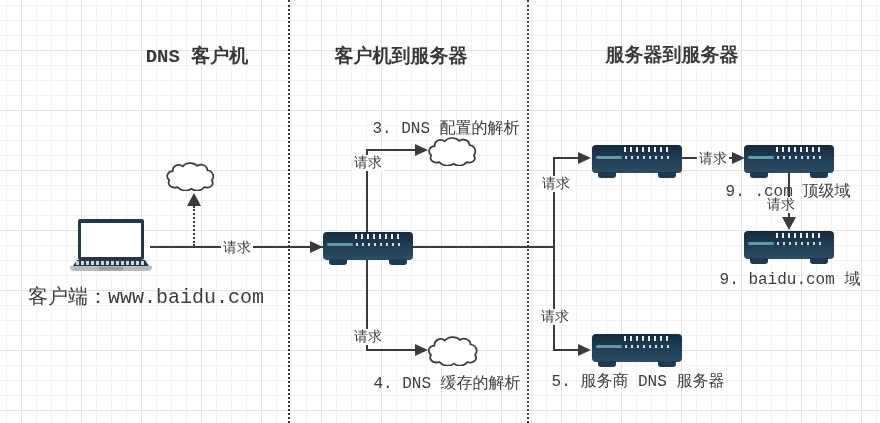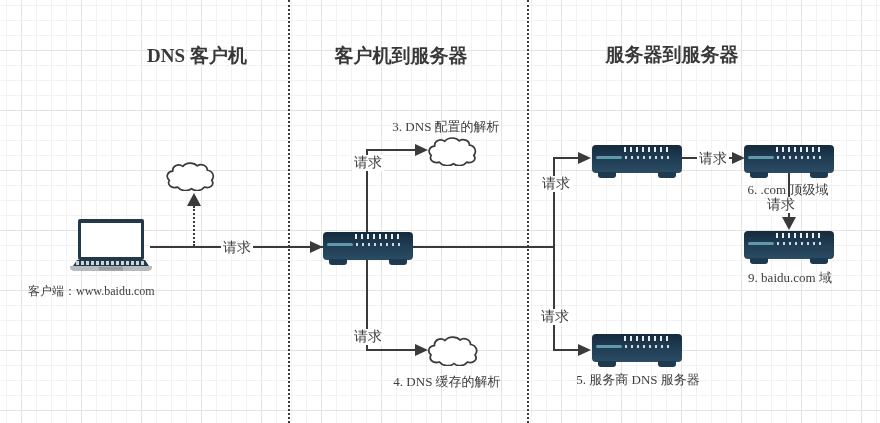--- a/index.html
+++ b/index.html
@@ -1,38 +1,38 @@
 <!DOCTYPE html>
 <html><head>
 <meta charset="utf-8">
 <style>
   html,body{margin:0;padding:0;background:#fff;}
   .canvas{
     position:relative;width:880px;height:423px;overflow:hidden;
-    font-family:Liberation Serif, serif;
+    font-family:Liberation Mono, monospace;
     background-color:#ffffff;
     background-image:
       linear-gradient(to right,#e3e3e3 1px,transparent 1px),
       linear-gradient(to bottom,#e3e3e3 1px,transparent 1px),
       linear-gradient(to right,#f2f2f2 1px,transparent 1px),
       linear-gradient(to bottom,#f2f2f2 1px,transparent 1px);
     background-size:60px 60px,60px 60px,15px 15px,15px 15px;
     background-position:21px 0,0 50px,6px 0,0 5px;
   }
   .sep{position:absolute;top:0;bottom:0;width:0;border-left:2.5px dotted #3a3a3a;}
   .hdr{position:absolute;transform:translateX(-50%);margin:0;font-size:19px;font-weight:bold;color:#383838;white-space:nowrap;}
   .hline{position:absolute;height:2px;background:#3a3a3a;}
   .vline{position:absolute;width:2px;background:#3a3a3a;}
   .vdotted{position:absolute;width:0;border-left:2px dotted #3a3a3a;}
   .arr-r{position:absolute;width:0;height:0;border-top:6px solid transparent;border-bottom:6px solid transparent;border-left:13px solid #3a3a3a;}
   .arr-d{position:absolute;width:0;height:0;border-left:7px solid transparent;border-right:7px solid transparent;border-top:13px solid #3a3a3a;}
   .arr-u{position:absolute;width:0;height:0;border-left:7px solid transparent;border-right:7px solid transparent;border-bottom:13px solid #3a3a3a;}
   .edge-label{position:absolute;transform:translateX(-50%);font-size:14px;line-height:1.15;color:#3d3d3d;background:#ffffff;padding:0 2px;white-space:nowrap;}
-  .node-label{position:absolute;transform:translateX(-50%);font-size:13px;color:#3d3d3d;white-space:nowrap;}
-  .client-label{position:absolute;font-size:12px;color:#3d3d3d;white-space:nowrap;}
+  .node-label{position:absolute;transform:translateX(-50%);font-size:16px;color:#3d3d3d;white-space:nowrap;}
+  .client-label{position:absolute;font-size:20px;color:#3d3d3d;white-space:nowrap;}
   .server{position:absolute;width:90px;height:28px;border-radius:4px;
     background:linear-gradient(#152a3c,#1f3c53 45%,#2b4c63);}
   .server .ticks{position:absolute;left:32px;top:2px;width:47px;height:5px;
     background:repeating-linear-gradient(to right,#e8edf0 0 2px,transparent 2px 6px);}
   .server .dots{position:absolute;left:33px;top:11px;width:46px;height:3px;
     background:repeating-linear-gradient(to right,#cfd8dd 0 2px,transparent 2px 6px);}
   .server .teal{position:absolute;left:4px;top:11px;width:26px;height:3px;background:#5e9aa8;border-radius:2px;}
   .server .foot{position:absolute;bottom:-5px;width:18px;height:6px;background:#1d3a50;border-radius:0 0 3px 3px;}
   .server .foot.l{left:6px}.server .foot.r{right:6px}
   .cloud{position:absolute;}
@@ -130,21 +130,21 @@
     <div class="foot r"></div>
   </div>
 
   <div class="server" style="left:744px;top:145px">
     <div class="ticks"></div>
     <div class="dots"></div>
     <div class="teal"></div>
     <div class="foot l"></div>
     <div class="foot r"></div>
   </div>
-  <span class="node-label" style="left:788px;top:181px">6. .com 顶级域</span>
+  <span class="node-label" style="left:788px;top:181px">9. .com 顶级域</span>
 
   <div class="server" style="left:744px;top:231px">
     <div class="ticks"></div>
     <div class="dots"></div>
     <div class="teal"></div>
     <div class="foot l"></div>
     <div class="foot r"></div>
   </div>
   <span class="node-label" style="left:790px;top:269px">9. baidu.com 域</span>
 

